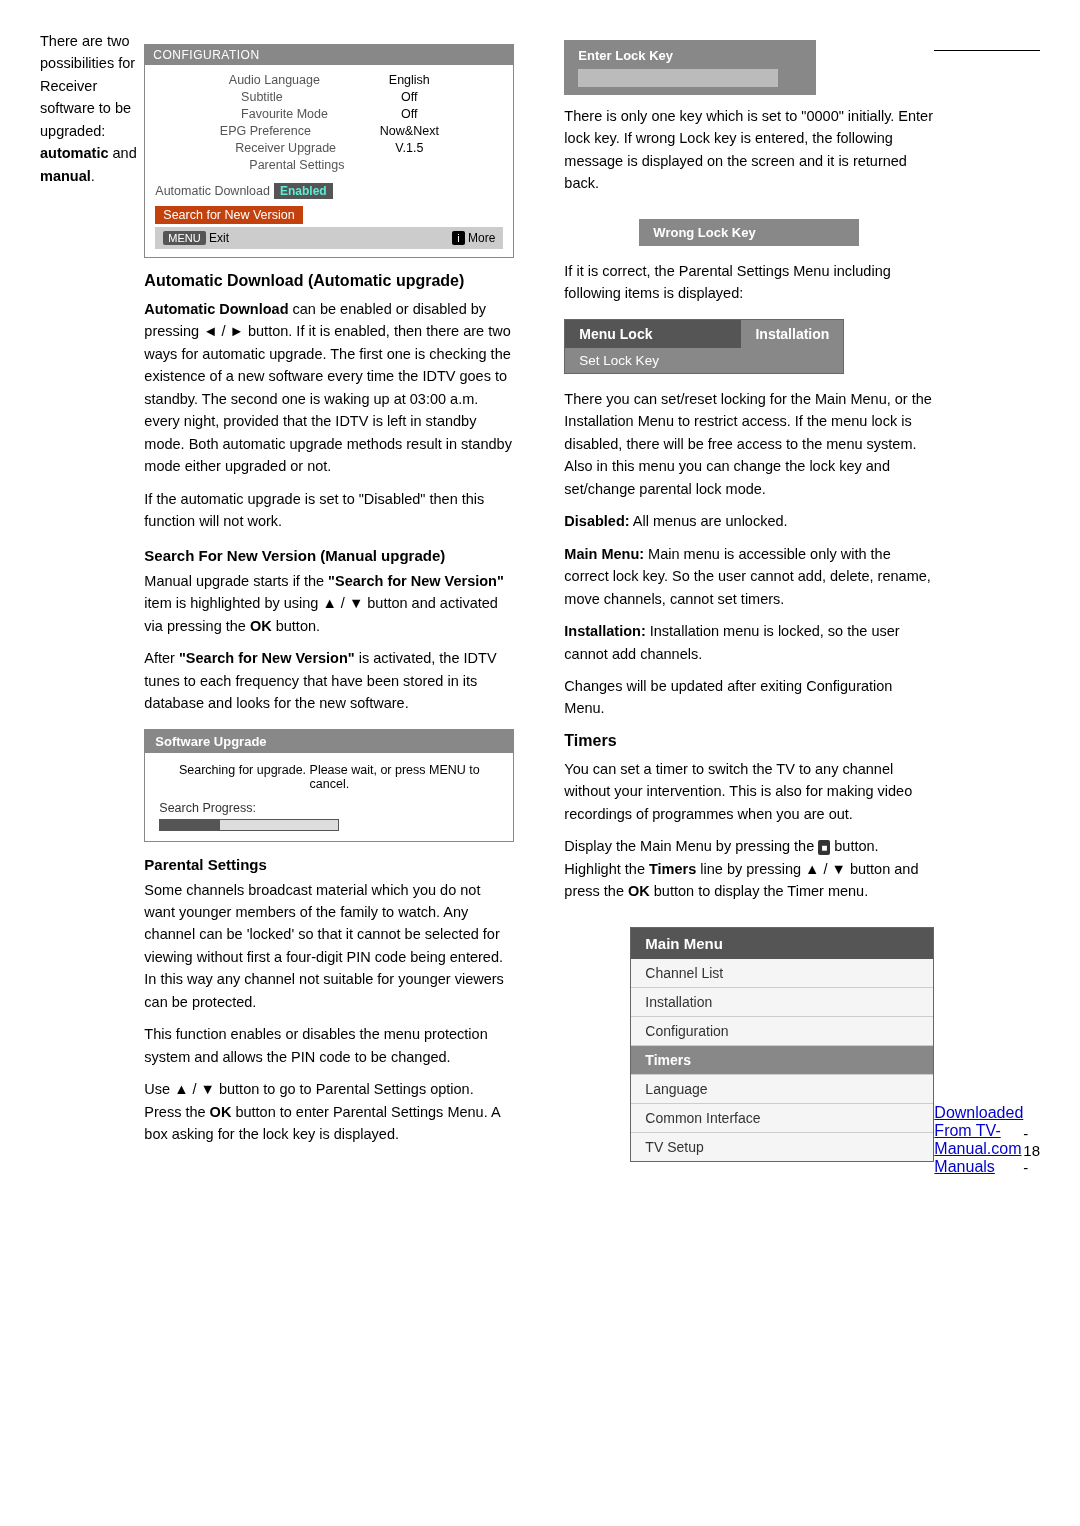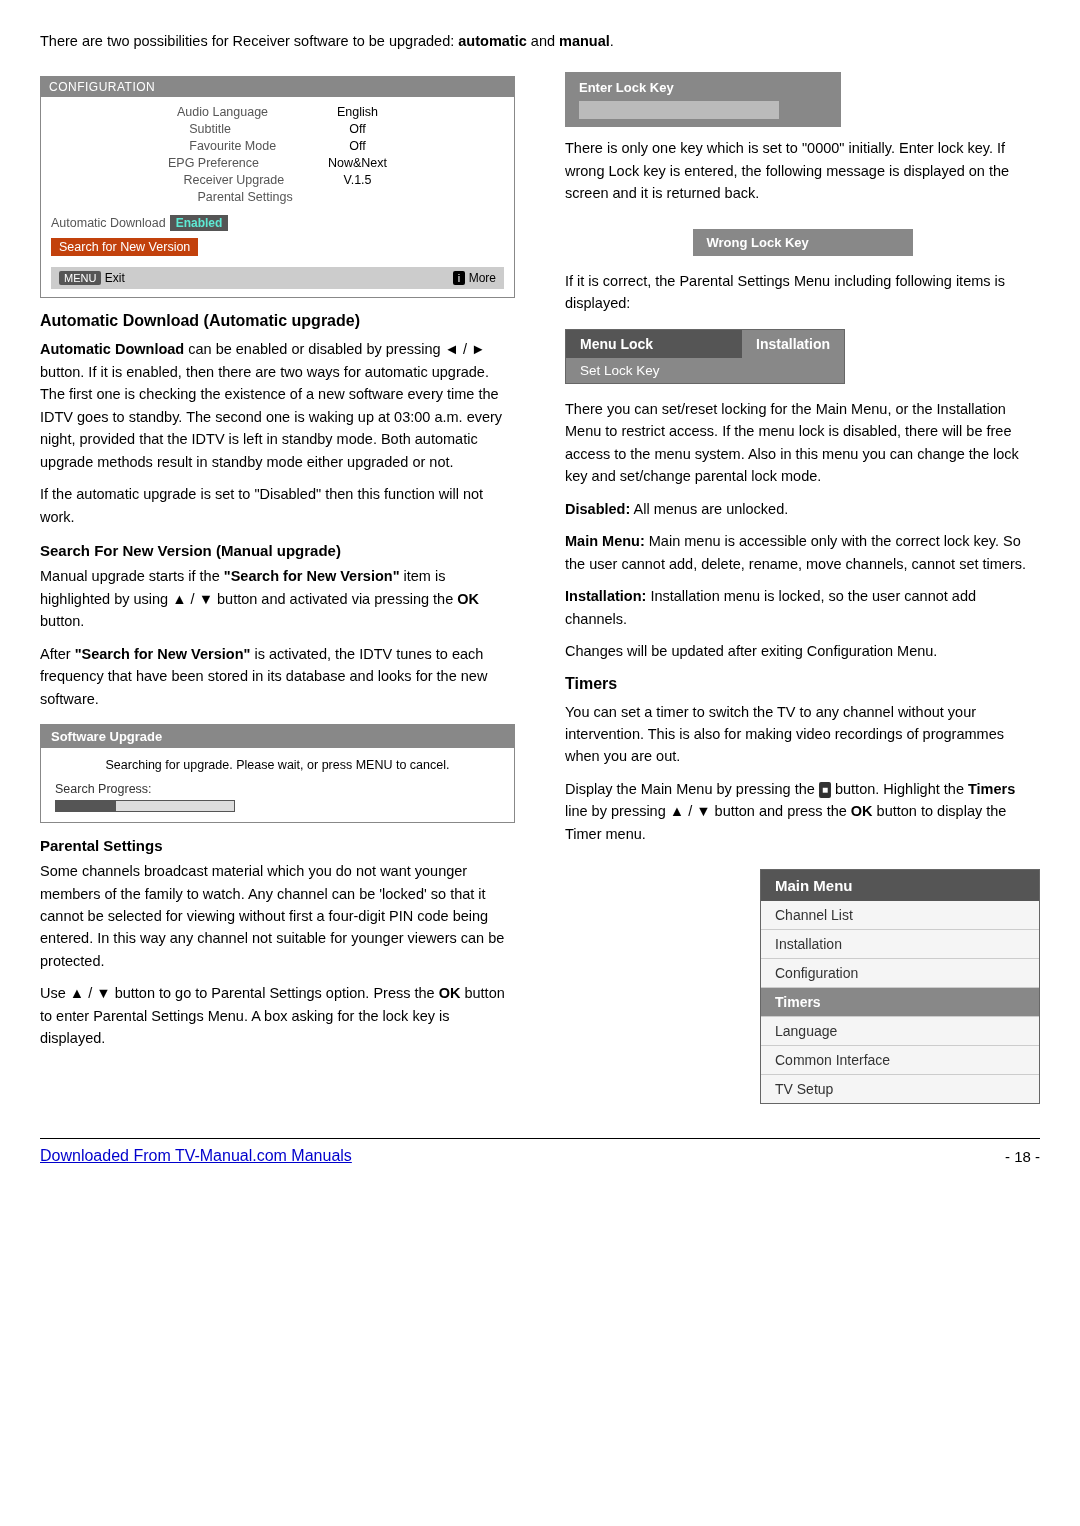--- a/index.html
+++ b/index.html
@@ -8,21 +8,21 @@
       min-height: 1526px;
       background: #ffffff;
       font-family: Arial, Helvetica, sans-serif;
       font-size: 15px;
       color: #000000;
       padding: 30px 40px;
     }
 
     .page-wrapper {
       display: flex;
-      flex-direction: column;
+      flex-direction: row;
       gap: 0;
     }
 
     .two-col {
       display: flex;
       gap: 30px;
     }
 
     .left-col {
       flex: 1;
@@ -122,21 +122,20 @@
       display: inline-block;
     }
 
     .config-footer {
       background: #ccc;
       padding: 4px 8px;
       display: flex;
       justify-content: space-between;
       align-items: center;
       font-size: 12px;
-      margin-top: 8px;
       gap: 24px;
     }
 
     .menu-btn {
       background: #555;
       color: #fff;
       font-size: 11px;
       padding: 1px 5px;
       border-radius: 2px;
     }
@@ -195,21 +194,21 @@
     }
 
     
     .enter-lock-box {
       background: #888;
       color: #fff;
       padding: 8px 14px;
       font-size: 13px;
       font-weight: bold;
       margin: 10px 0;
-      width: 276px;
+      width: 252px;
     }
 
     .lock-key-input-line {
       background: #bbb;
       height: 18px;
       margin-top: 6px;
       width: 200px;
     }
 
     
@@ -256,21 +255,21 @@
       background: #888;
       color: #fff;
       font-size: 13.5px;
       padding: 5px 14px;
     }
 
     
     .main-menu-box {
       border: 1px solid #666;
       margin: 14px 0;
-      width: 280px;
+      width: 304px;
       float: right;
     }
 
     .main-menu-header {
       background: #555;
       color: #fff;
       font-size: 15px;
       font-weight: bold;
       padding: 7px 14px;
     }
@@ -403,20 +402,21 @@
           <div class="searching-text">Searching for upgrade. Please wait, or press MENU to cancel.</div>
           <div class="search-progress-label">Search Progress:</div>
           <div class="progress-bar-outer">
             <div class="progress-bar-inner"></div>
           </div>
         </div>
       </div>
 
       <h3>Parental Settings</h3>
       <p>Some channels broadcast material which you do not want younger members of the family to watch. Any channel can be 'locked' so that it cannot be selected for viewing without first a four-digit PIN code being entered. In this way any channel not suitable for younger viewers can be protected.</p>
+      <p>This function enables or disables the menu protection system and allows the PIN code to be changed.</p>
       <p>
         Use ▲ / ▼ button to go to Parental Settings option. Press the <strong>OK</strong> button to enter Parental Settings Menu. A box asking for the lock key is displayed.
       </p>
 
     </div>
 
     <div class="right-col">
 
       <div class="enter-lock-box">
         <span>Enter Lock Key</span>

